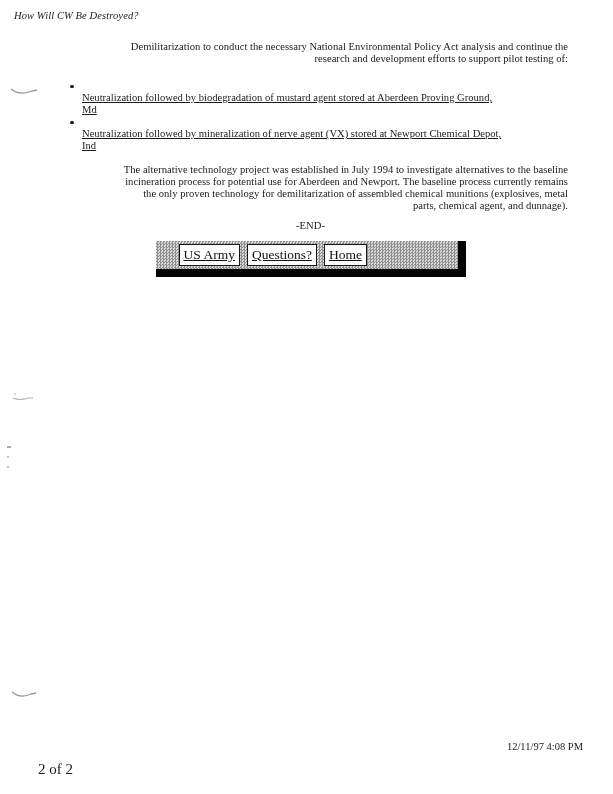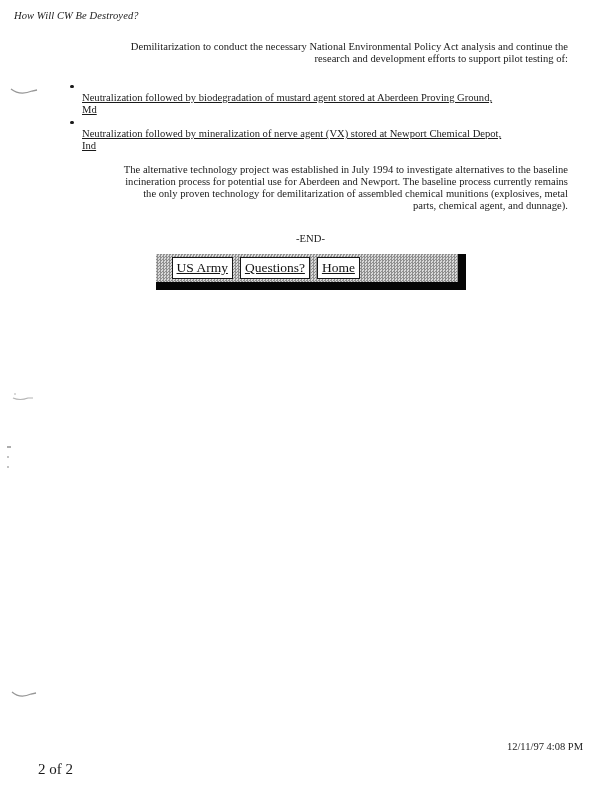--- a/index.html
+++ b/index.html
@@ -51,39 +51,39 @@
     position: absolute;
     left: -12px;
     top: 4.5px;
     width: 3.5px;
     height: 3.5px;
     border-radius: 50%;
     background: #1a1a1a;
   }
   .para2 { margin-top: 12px; }
   .end-marker {
-    margin-top: 21px;
+    margin-top: 8px;
     text-align: center;
     font-size: 10.6px;
   }
 
   
   .navbar {
     margin: 9px auto 0;
     width: 310px;
     height: 36px;
     border-right: 8px solid #050505;
     border-bottom: 8px solid #050505;
     background-color: #b5b5b5;
     background-image: repeating-conic-gradient(#8f8f8f 0% 25%, #d9d9d9 0% 50%);
     background-size: 3px 3px;
     display: flex;
     align-items: center;
     gap: 7px;
-    padding-left: 16px;
+    padding-left: 23px;
   }
   .nav-btn {
     background: #ffffff;
     border: 1.5px solid #161616;
     font-family: "Liberation Serif", "DejaVu Serif", serif;
     font-size: 13.5px;
     line-height: 1;
     color: #111;
     padding: 3px 4px 4px 4px;
     text-decoration: underline;

